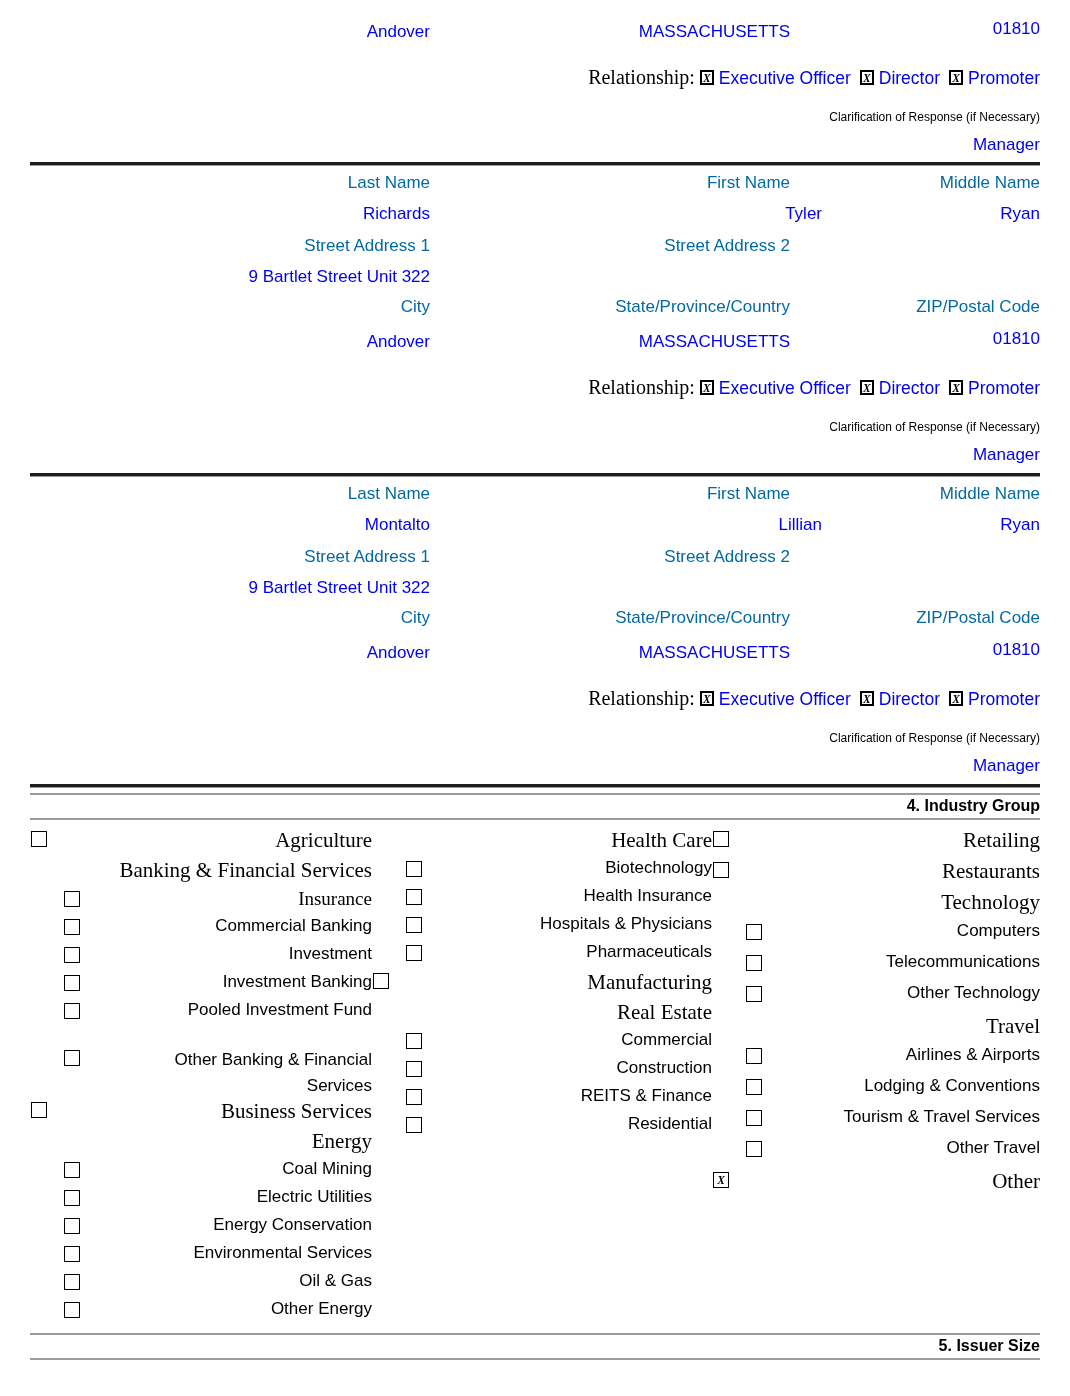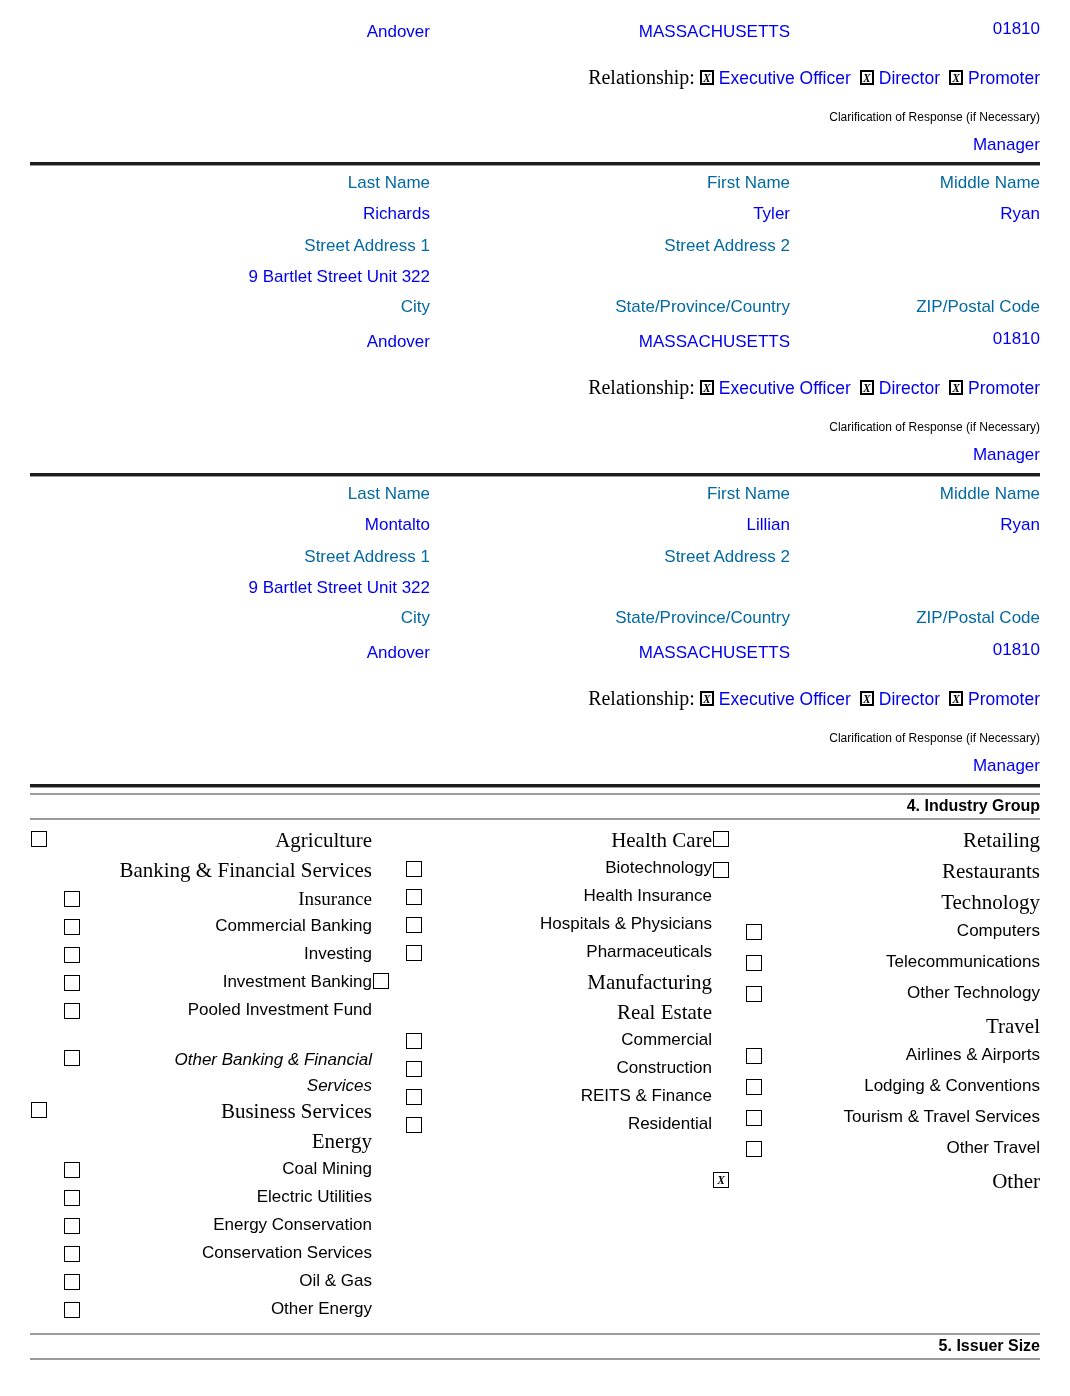--- a/index.html
+++ b/index.html
@@ -22,21 +22,21 @@
   .cbx { display:inline-block; width:16px; height:16px; border:1.6px solid #000; background:#fff; position:relative; vertical-align:-2px; }
   .cbx.small { width:14px; height:15px; border-width:2px; vertical-align:-1px; }
   .cbx .xm { position:absolute; left:50%; top:50%; transform:translate(-50%,-54%); font:italic bold 11.5px "Liberation Serif", serif; color:#000; }
 
   .clar-label { font-size:12px; margin-top:21px; }
   .clar-value { margin-top:11px; }
 
   .divider-thick { height:4px; background:#1d1d1d; border-bottom:1px solid #9a9a9a; margin-top:8px; }
 
   .names-row { margin-top:7px; }
-  .vals-row  { margin-top:11px; }
+  .vals-row  { margin-top:11px;gap:32px; }
   .street-lbl-row { margin-top:12px; }
   .street-val-row { margin-top:11px; }
   .city-lbl-row { margin-top:10px; }
   .city-val-row { margin-top:15px; }
 
   
   .sec-line { height:2px; background:#9b9b9b; }
   .sec-line.mt { margin-top:5px; }
   .sec-heading { font-size:16px; font-weight:bold; padding:2px 0 3px 0; }
 
@@ -46,21 +46,21 @@
   .ind-col1 { width:342px; }
   .ind-col2 { width:340px; }
   .ind-col3 { flex:1; }
   .ind-row { position:relative; min-height:28px; }
   .ind-row.lvl1 { padding-left:32px; font-family:"Liberation Serif", serif; font-size:21px; min-height:30px; }
   .ind-row.lvl2 { padding-left:66px; font-size:17px; }
   .ind-row.lvl2.serif { font-family:"Liberation Serif", serif; font-size:19px; }
   .ind-row .cbx { position:absolute; top:3px; }
   .ind-row.lvl1 > .cbx { left:1px; }
   .ind-row.lvl2 > .cbx { left:34px; }
-  .ind-row.gap { margin-top:19px;font-style:italic; }
+  .ind-row.gap { margin-top:19px; }
   .ind-row .wrap-label { display:inline-block; max-width:222px; line-height:26px; }
   .ind-col3 .ind-row { min-height:31px; }
 </style>
 </head>
 <body>
 
 <div class="content">
 
   <div class="row3" style="padding-top:22px;">
     <div class="blue">Andover</div>
@@ -161,30 +161,30 @@
   <div class="sec-line mt"></div>
   <div class="sec-heading">4. Industry Group</div>
   <div class="sec-line"></div>
 
   <div class="ind-wrap">
     <div class="ind-col ind-col1">
         <div class="ind-row lvl1"><span class="cbx"></span><span class="">Agriculture</span></div>
         <div class="ind-row lvl1"><span class="">Banking &amp; Financial Services</span></div>
         <div class="ind-row lvl2 serif"><span class="cbx"></span><span class="">Insurance</span></div>
         <div class="ind-row lvl2"><span class="cbx"></span><span class="">Commercial Banking</span></div>
-        <div class="ind-row lvl2"><span class="cbx"></span><span class="">Investing</span></div>
+        <div class="ind-row lvl2"><span class="cbx"></span><span class="">Investment</span></div>
         <div class="ind-row lvl2"><span class="cbx"></span><span class="">Investment Banking</span></div>
         <div class="ind-row lvl2"><span class="cbx"></span><span class="">Pooled Investment Fund</span></div>
         <div class="ind-row lvl2 gap"><span class="cbx"></span><span class="wrap-label">Other Banking &amp; Financial Services</span></div>
         <div class="ind-row lvl1"><span class="cbx"></span><span class="">Business Services</span></div>
         <div class="ind-row lvl1"><span class="">Energy</span></div>
         <div class="ind-row lvl2"><span class="cbx"></span><span class="">Coal Mining</span></div>
         <div class="ind-row lvl2"><span class="cbx"></span><span class="">Electric Utilities</span></div>
         <div class="ind-row lvl2"><span class="cbx"></span><span class="">Energy Conservation</span></div>
-        <div class="ind-row lvl2"><span class="cbx"></span><span class="">Conservation Services</span></div>
+        <div class="ind-row lvl2"><span class="cbx"></span><span class="">Environmental Services</span></div>
         <div class="ind-row lvl2"><span class="cbx"></span><span class="">Oil &amp; Gas</span></div>
         <div class="ind-row lvl2"><span class="cbx"></span><span class="">Other Energy</span></div>
       </div>
     <div class="ind-col ind-col2">
         <div class="ind-row lvl1"><span class="">Health Care</span></div>
         <div class="ind-row lvl2"><span class="cbx"></span><span class="">Biotechnology</span></div>
         <div class="ind-row lvl2"><span class="cbx"></span><span class="">Health Insurance</span></div>
         <div class="ind-row lvl2"><span class="cbx"></span><span class="">Hospitals &amp; Physicians</span></div>
         <div class="ind-row lvl2"><span class="cbx"></span><span class="">Pharmaceuticals</span></div>
         <div class="ind-row lvl1"><span class="cbx"></span><span class="">Manufacturing</span></div>

